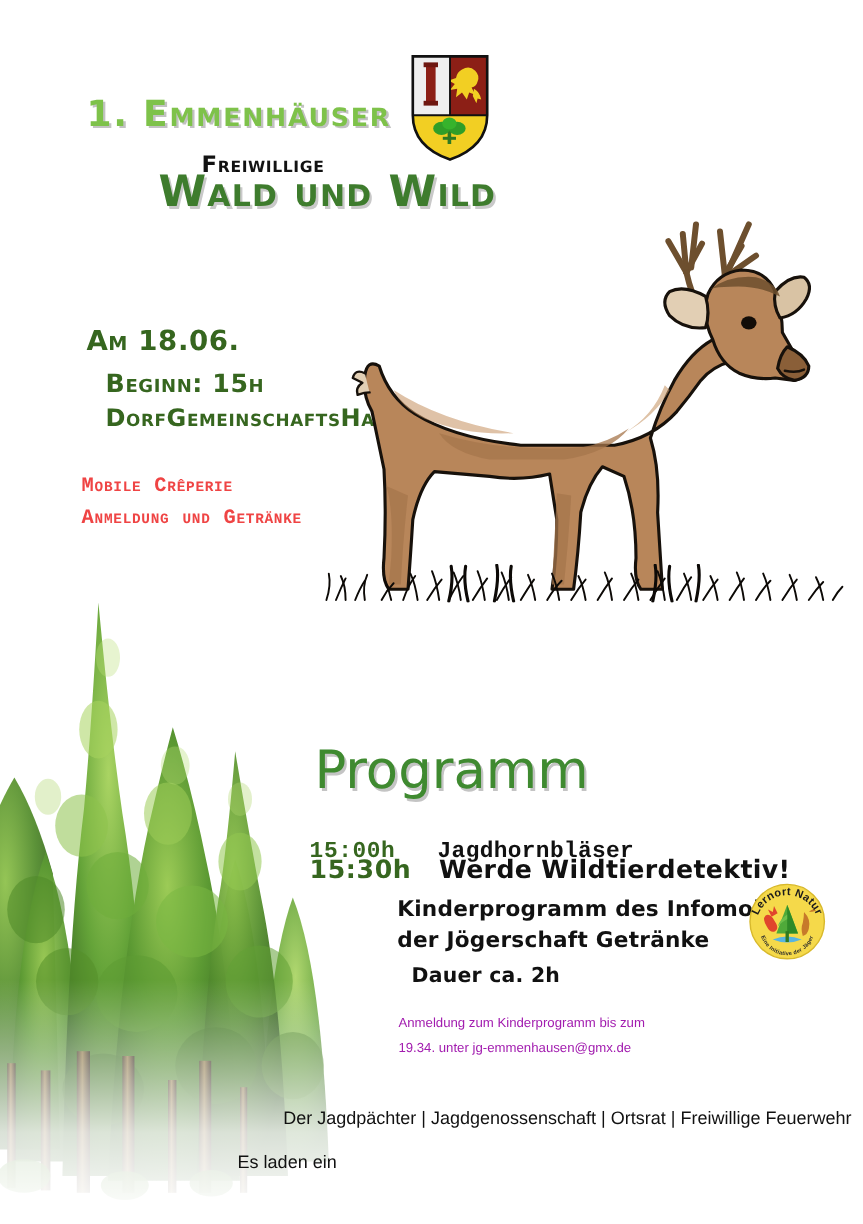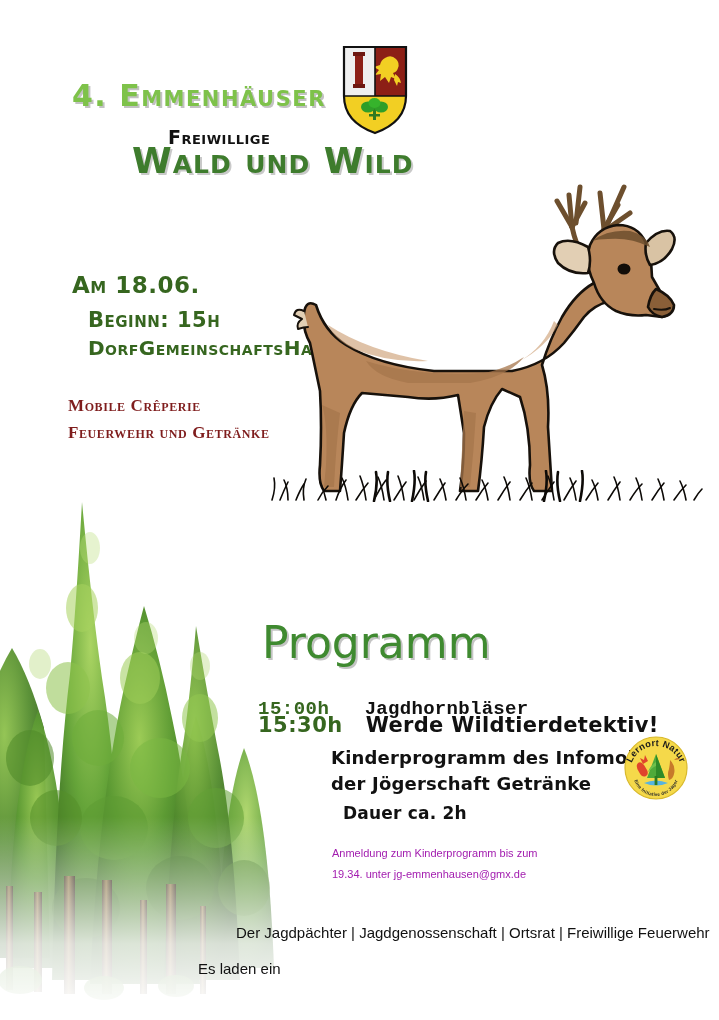--- a/index.html
+++ b/index.html
@@ -76,24 +76,24 @@
     color: #36661f;
     letter-spacing: 0.5px;
     white-space: nowrap;
   }
   #info-date   { left: 72px;  top: 272px; font-size: 23px; }
   #info-begin  { left: 88px;  top: 308px; font-size: 21px; }
   #info-venue  { left: 88px;  top: 336px; font-size: 20px; }
 
   .info-black {
     position: absolute;
-    font-family: Liberation Serif, serif;
+    font-family: Liberation Mono, monospace;
     font-weight: bold;
     font-variant: small-caps;
-    color: #7f1d1d;
+    color: #ef4444;
     font-size: 17px;
     letter-spacing: 0.6px;
     white-space: nowrap;
   }
   #info-crep   { left: 68px; top: 396px; }
   #info-grill  { left: 68px; top: 423px; }
 
   
   #deer-illustration {
     position: absolute;
@@ -186,21 +186,21 @@
   #footer-line-0 { top: 960px; }
   #footer-line-1 { top: 924px; margin-left: 38px; }
 </style>
 </head>
 <body>
 
 <div id="poster">
 
   <div id="header-block">
 
-    <div id="title-main">4. Emmenhäuser</div>
+    <div id="title-main">1. Emmenhäuser</div>
 
     <div id="title-sub1">Freiwillige</div>
 
     <div id="title-sub2">Wald und Wild</div>
 
     <svg id="coat-of-arms" viewBox="0 0 68 92">
       <defs>
         <clipPath id="shieldClip">
           <path d="M3 3 H65 V52 Q65 78 34 89 Q3 78 3 52 Z"></path>
         </clipPath>
@@ -230,21 +230,21 @@
       <path d="M3 3 H65 V52 Q65 78 34 89 Q3 78 3 52 Z" fill="none" stroke="#111111" stroke-width="2.2"></path>
       <path d="M34 3 V52 M3 52 H65" fill="none" stroke="#111111" stroke-width="1.6"></path>
     </svg>
   </div>
 
   <div class="info-green" id="info-date">Am 18.06.</div>
   <div class="info-green" id="info-begin">Beginn: 15h</div>
   <div class="info-green" id="info-venue">DorfGemeinschaftsHaus</div>
 
   <div class="info-black" id="info-crep">Mobile Crêperie</div>
-  <div class="info-black" id="info-grill">Feuerwehr und Getränke</div>
+  <div class="info-black" id="info-grill">Anmeldung und Getränke</div>
 
   <svg id="deer-illustration" viewBox="0 0 450 340">
     <g stroke="#17110b" stroke-width="2.6" stroke-linejoin="round" stroke-linecap="round">
 
       <g fill="none" stroke="#6d4f2e" stroke-width="5">
         <path d="M314 62 L311 30"></path>
         <path d="M314 62 L299 36"></path>
         <path d="M314 62 L327 38"></path>
         <path d="M318 58 L322 22"></path>
         <path d="M346 64 L342 28"></path>

